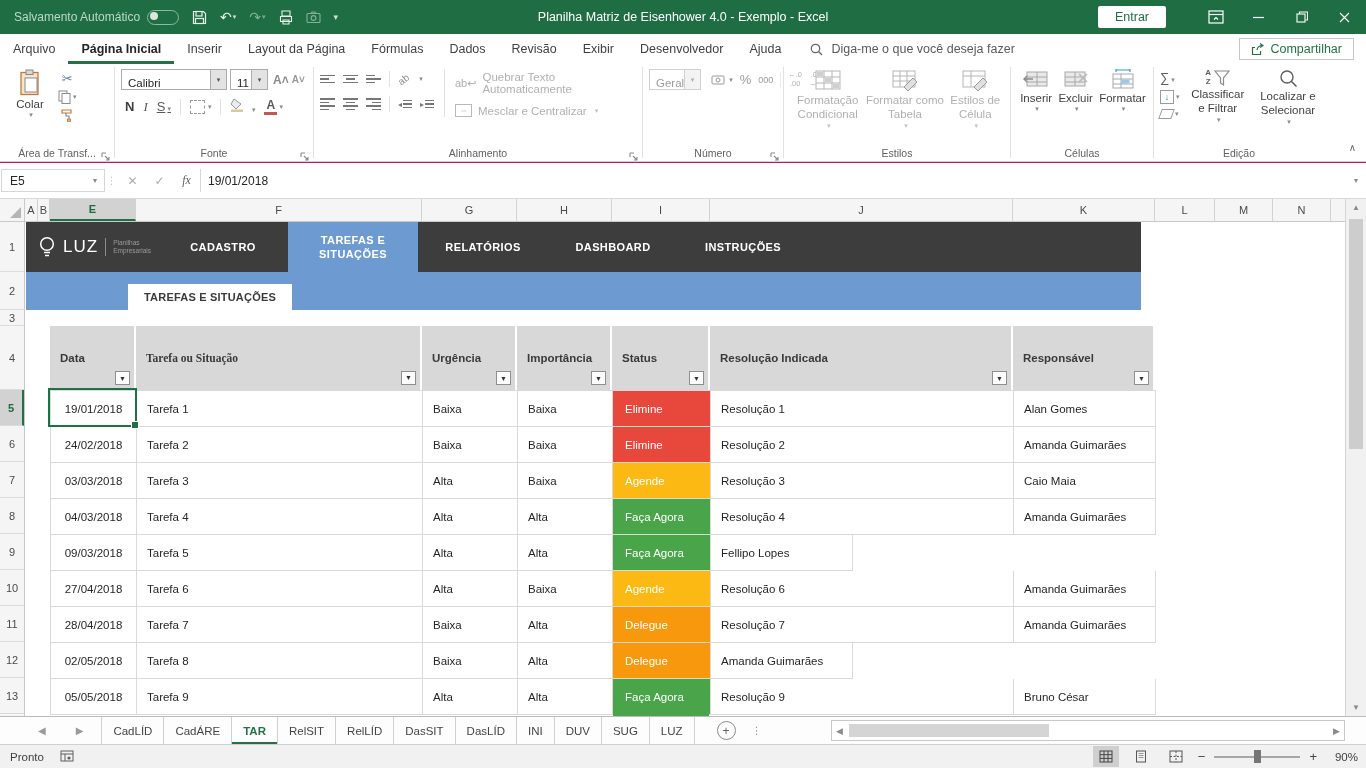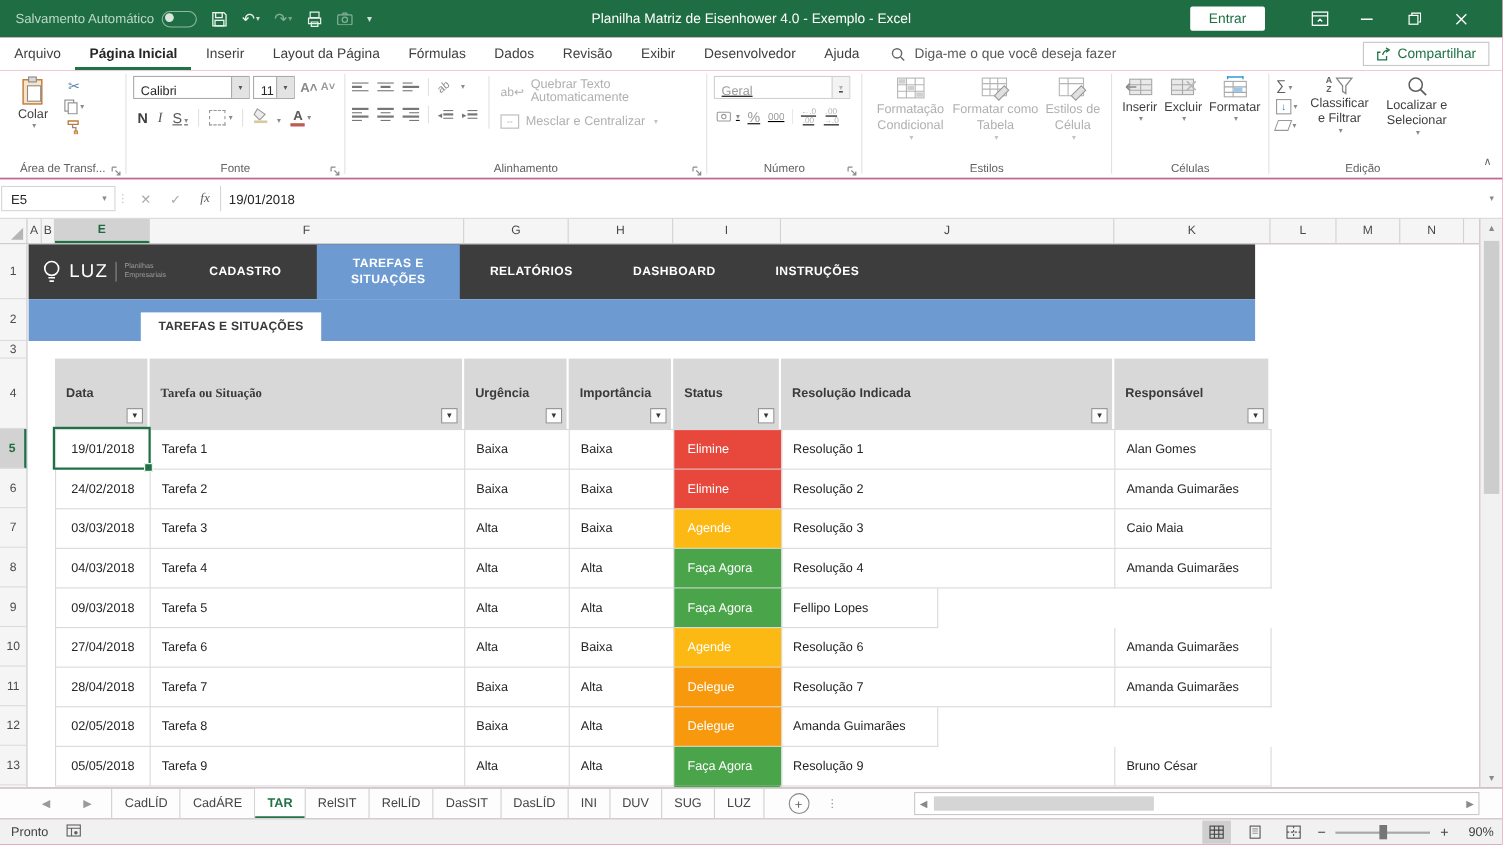--- a/index.html
+++ b/index.html
@@ -9,21 +9,21 @@
   
   .titlebar{position:absolute;left:0;top:0;width:1366px;height:34px;background:#1f6e43;display:flex;align-items:center;color:#fff;}
   .qat{display:flex;align-items:center;margin-left:14px;gap:13px;}
   .autosave{display:flex;align-items:center;gap:7px;font-size:12px;color:#bcd8c9;}
   .toggle{width:30px;height:13px;border:1px solid #8fb8a2;border-radius:8px;position:relative;}
   .toggle .knob{position:absolute;left:2px;top:1.5px;width:8px;height:8px;border-radius:50%;background:#d9e7df;}
   .qbtn{display:flex;align-items:center;color:#eaf2ed;font-size:14px;gap:1px;}
   .qbtn .dd{font-size:7px;color:#cfe0d6;}
   .dim{opacity:.5;}
   .title-center{position:absolute;left:50%;top:0;transform:translateX(-50%);height:34px;display:flex;align-items:center;font-size:12.5px;color:#fff;white-space:nowrap;}
-  .tb-right{position:absolute;right:16px;top:0;height:34px;display:flex;align-items:center;}
+  .tb-right{position:absolute;right:0;top:0;height:34px;display:flex;align-items:center;}
   .signin{background:#fff;color:#1f6e43;font-size:12.5px;padding:4px 17px;border-radius:2px;margin-right:28px;}
   .winbtn{width:43px;height:34px;display:flex;align-items:center;justify-content:center;color:#fff;font-size:13px;}
 
   
   .menubar{position:absolute;top:34px;left:0;width:1366px;height:30px;background:#fff;display:flex;align-items:center;}
   .mtab{padding:0 13px;font-size:12.5px;color:#3f3f3f;height:30px;display:flex;align-items:center;white-space:nowrap;}
   .mtab.active{font-weight:700;color:#262626;box-shadow:inset 0 -3px 0 #217346;}
   .tellme{display:flex;align-items:center;gap:8px;margin-left:16px;font-size:12.5px;color:#595959;white-space:nowrap;}
   .share-btn{margin-left:auto;margin-right:12px;display:flex;align-items:center;gap:6px;border:1px solid #c6c6c6;padding:3px 11px;font-size:12.5px;color:#217346;background:#fff;white-space:nowrap;}
 
@@ -379,21 +379,21 @@
         </div>
       </div>
       <div class="glabel">Alinhamento</div>
       <span class="launcher"><svg width="10" height="10" viewBox="0 0 10 10">
             <path d="M1 1h4M1 1v4M4 4l4 4M8 5v3H5" fill="none" stroke="#8a8a8a" stroke-width="1.1"></path>
           </svg></span>
     </div>
     <div class="gsep"></div>
 
     <div class="rgroup" style="width:140px;">
-      <div style="display:flex;flex-direction:column;gap:8px;text-decoration:underline;">
+      <div style="display:flex;flex-direction:row;gap:8px;">
         <div class="combo disabled" style="width:124px;">
           <span class="cval">Geral</span>
             <span class="cdd">▾</span>
         </div>
         <div style="display:flex;align-items:center;gap:7px;padding-left:2px;">
           <span style="display:inline-flex;align-items:center;">
               <svg width="16" height="12" viewBox="0 0 16 12">
                 <rect x="1" y="2" width="12" height="8" rx="1" fill="none" stroke="#9a9a9a"></rect>
                 <circle cx="7" cy="6" r="2" fill="none" stroke="#9a9a9a"></circle>
               </svg>

